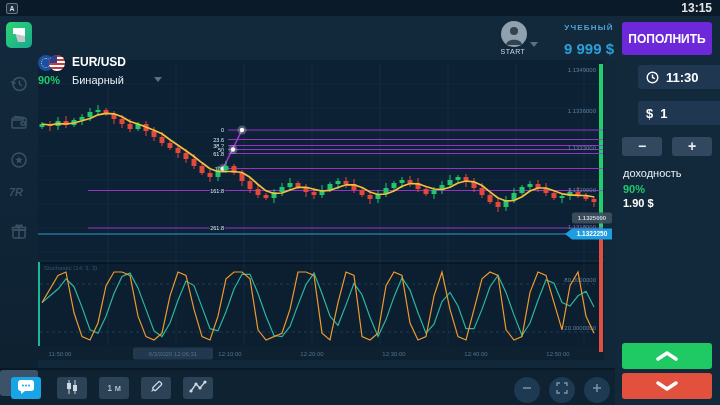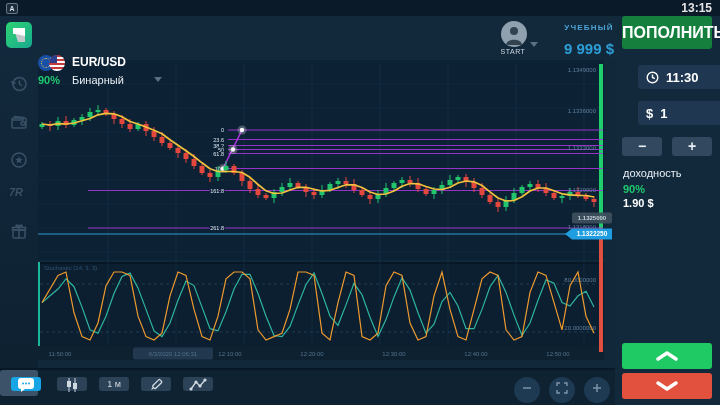--- a/index.html
+++ b/index.html
@@ -49,23 +49,23 @@
                    color:#cfd9e2; font-size:7px; letter-spacing:.5px; }
   #profile-tri { position:absolute; left:37px; top:22px; }
 
   #account { left:505px; top:7px; width:92px; height:34px; cursor:pointer; text-align:center; }
   #account-kind { color:#4da2d4; font-size:8px; font-weight:bold; letter-spacing:1.2px; }
   #account-balance { color:#2d9fd8; font-size:15px; font-weight:bold; margin-top:8px; }
   #account-tri { position:absolute; right:0; top:21px; }
 
   
   #panel { left:615px; top:16px; width:105px; height:389px; background:#12293c; z-index:25; }
-  #btn-deposit { position:absolute; left:7px; top:0; width:90px; height:33px;
-                 background:#15803d; border:none; border-radius:3px; color:#fff;
-                 font-size:16px; font-weight:bold; font-family:inherit; cursor:pointer; }
+  #btn-deposit { position:absolute; left:7px; top:6px; width:90px; height:33px;
+                 background:#6d28d9; border:none; border-radius:3px; color:#fff;
+                 font-size:12px; font-weight:bold; font-family:inherit; cursor:pointer; }
   .field { position:absolute; left:23px; width:86px; height:24px; background:#1f3750;
            border-radius:3px; color:#fff; font-size:13px; font-weight:bold;
            display:flex; align-items:center; padding-left:8px; gap:7px; cursor:text; }
   #field-expiry { top:49px; }
   #field-amount { top:85px; }
   .stepper { position:absolute; top:121px; width:40px; height:19px; background:#31485e;
              border:none; border-radius:3px; color:#e8eef3; font-size:14px; font-weight:bold;
              line-height:17px; cursor:pointer; font-family:inherit; }
   #btn-minus { left:7px; } #btn-plus { left:57px; }
   #income-label { position:absolute; left:8px; top:151px; color:#e8eef3; font-size:11px;text-align:center; }
@@ -85,21 +85,21 @@
   #chart-svg  { left:38px; top:60px; z-index:5; }
   svg text { font-family:"Liberation Sans", sans-serif; }
   .fiblbl { font-size:5.5px; fill:#dbe7f2; text-anchor:end; paint-order:stroke; stroke:#0c2134; stroke-width:2px; }
   .axlbl  { font-size:6px; fill:#5e7f9c; text-anchor:end; }
   .tmlbl  { font-size:6px; fill:#51708c; text-anchor:middle; }
   .osctitle { font-size:6px; fill:#33536f; }
 
   
   #footer { left:0; top:368px; width:615px; height:37px; background:#0e2231; z-index:20;
             border-top:2px solid #091826; }
-  .tbtn { position:absolute; top:7px; height:14px; border:none; border-radius:3px;
+  .tbtn { position:absolute; top:7px; height:22px; border:none; border-radius:3px;
           background:#2c4257; color:#cfd9e2; cursor:pointer; font-family:inherit; }
   #btn-chat { left:11px; width:30px; background:#18a5e6; }
   #btn-ctype { left:57px; width:30px; }
   #btn-tf { left:99px; width:30px; font-size:9px; }
   #btn-draw { left:141px; width:30px; }
   #btn-ind { left:183px; width:30px; }
   #minimap { left:472px; top:7px; width:38px; height:26px; background:#3b5268; border-radius:3px;
              border:none; cursor:pointer; }
   .zbtn { position:absolute; top:7px; width:26px; height:26px; border-radius:50%;
           background:#1d3a52; border:none; color:#7d93a8; font-size:13px; line-height:24px;

